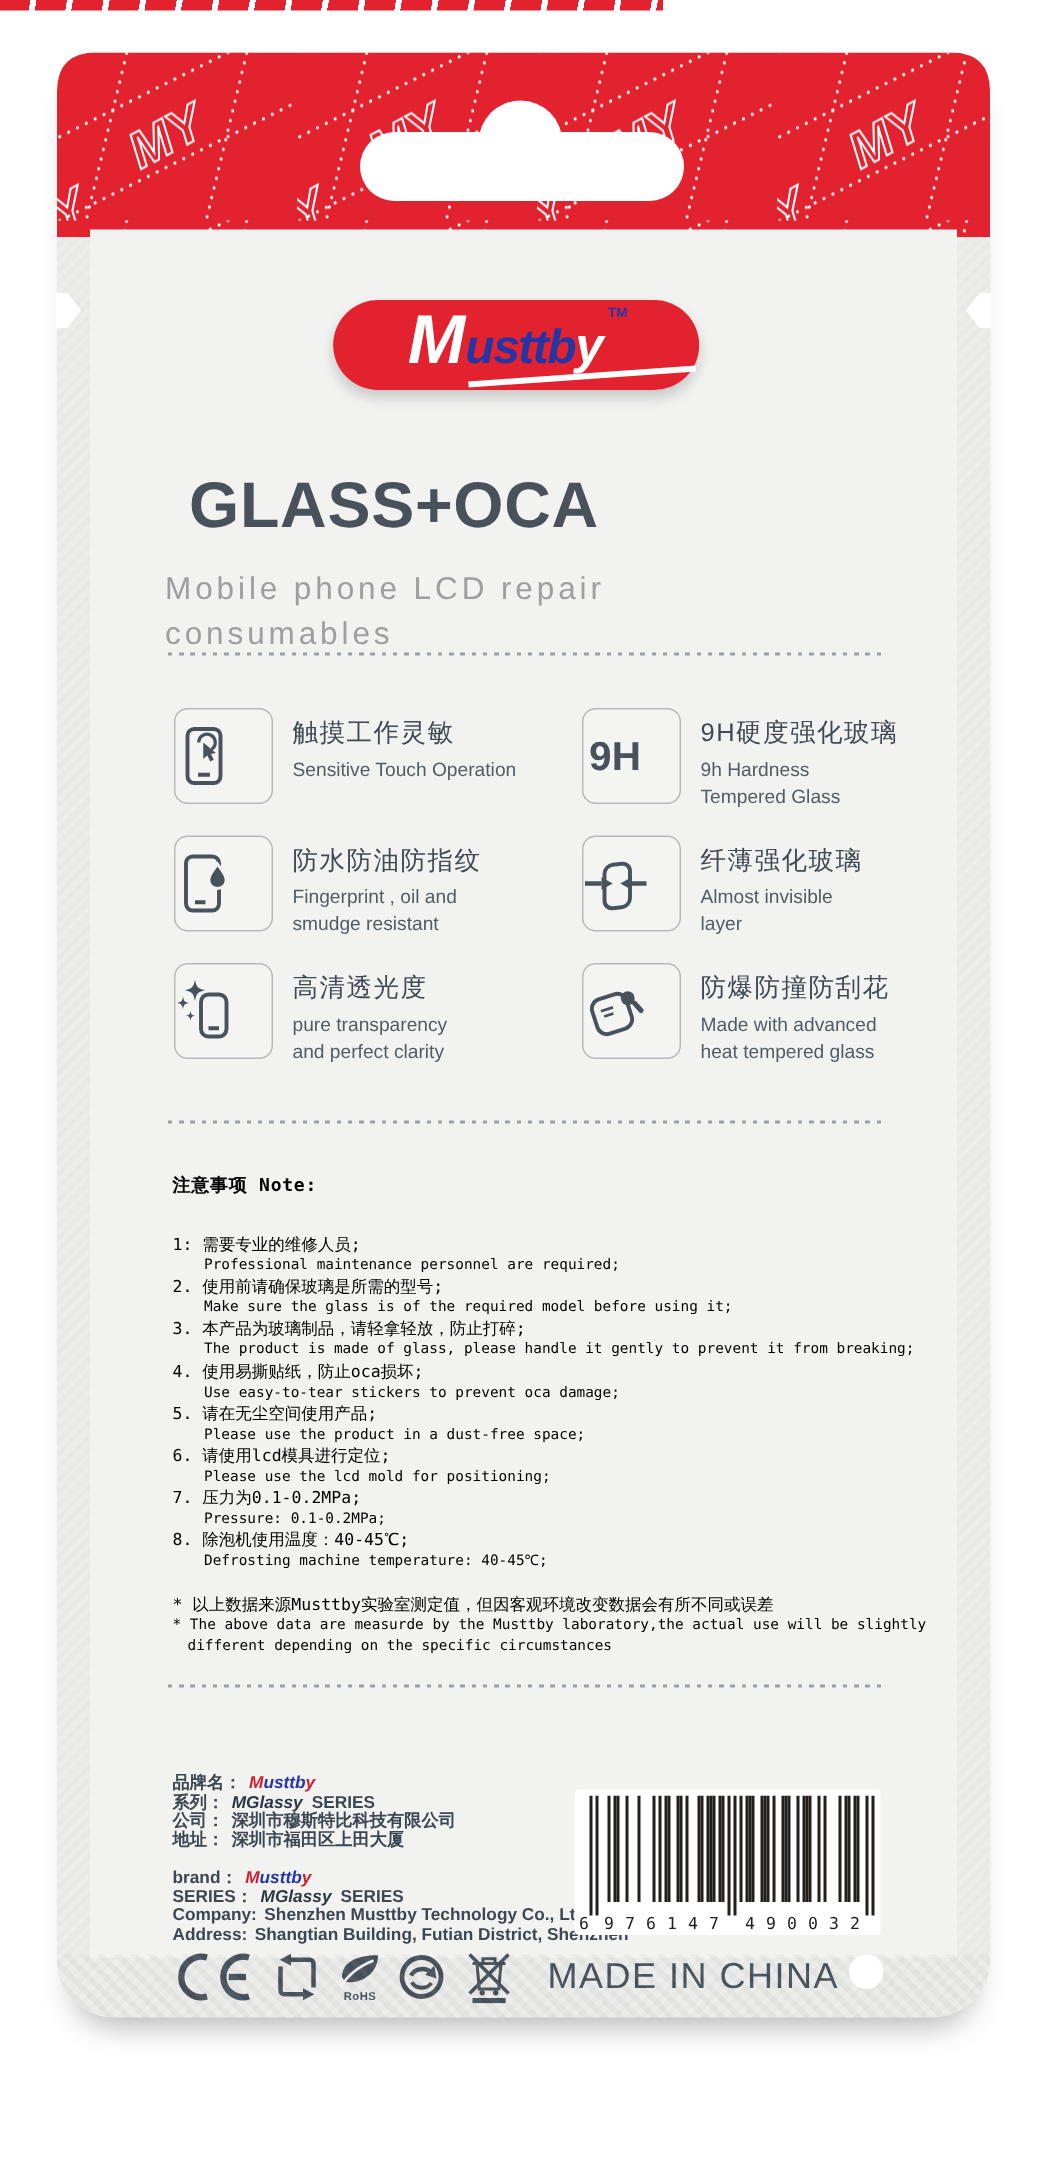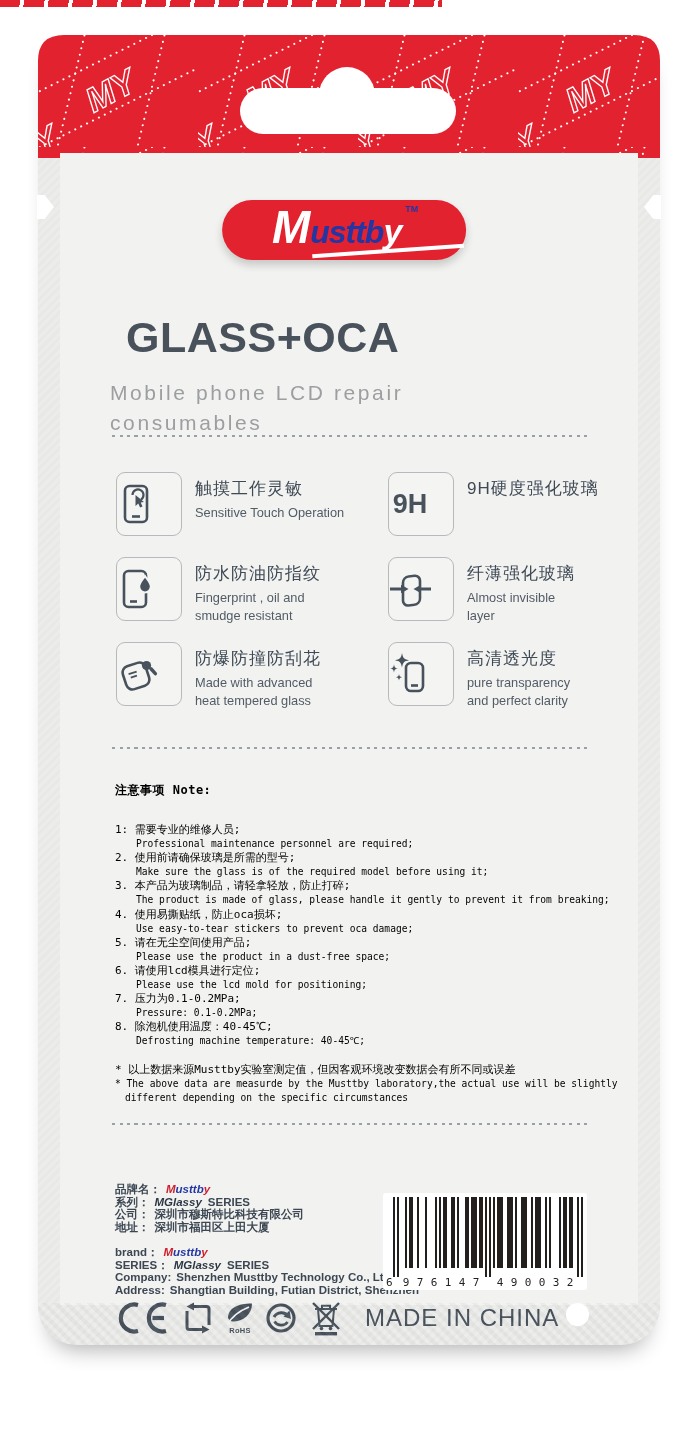--- a/index.html
+++ b/index.html
@@ -149,20 +149,24 @@
     </div>
 
     <div class="feature">
       <div class="fi-box">
         <svg width="42" height="40" viewBox="0 0 42 40">
           <text x="21" y="29" text-anchor="middle" font-size="27" font-weight="bold" font-family="Liberation Sans, sans-serif" fill="#47525c">9H</text>
         </svg>
       </div>
       <div class="f-text">
         <div class="f-zh">9H硬度强化玻璃</div>
+        <div class="f-en">
+          <div>9h Hardness</div>
+            <div>Tempered Glass</div>
+        </div>
       </div>
     </div>
 
     <div class="feature">
       <div class="fi-box">
         <svg width="40" height="42" viewBox="0 0 40 42">
           <rect x="7" y="3" width="22" height="36" rx="4.5" fill="none" stroke="#47525c" stroke-width="2.6"></rect>
           <line x1="13" y1="33.5" x2="20" y2="33.5" stroke="#47525c" stroke-width="2.6"></line>
           <path d="M28 8 c3.2 4.8 5.8 7.2 5.8 10.6 a5.8 5.8 0 0 1 -11.6 0 c0 -3.4 2.6 -5.8 5.8 -10.6 z" fill="#47525c" stroke="#f4f4f3" stroke-width="2"></path>
         </svg>
@@ -184,20 +188,39 @@
           <path d="M12 16.8 L19.5 21 L12 25.2 Z" fill="#47525c"></path>
           <line x1="42" y1="21" x2="32" y2="21" stroke="#47525c" stroke-width="3"></line>
           <path d="M32 16.8 L24.5 21 L32 25.2 Z" fill="#47525c"></path>
         </svg>
       </div>
       <div class="f-text">
         <div class="f-zh">纤薄强化玻璃</div>
         <div class="f-en">
           <div>Almost invisible</div>
             <div>layer</div>
+        </div>
+      </div>
+    </div>
+
+    <div class="feature">
+      <div class="fi-box">
+        <svg width="40" height="44" viewBox="0 0 40 44">
+          <rect x="17" y="11" width="17" height="28" rx="5" fill="none" stroke="#47525c" stroke-width="2.6"></rect>
+          <line x1="22" y1="33.5" x2="29" y2="33.5" stroke="#47525c" stroke-width="2.6"></line>
+          <path d="M13 1 C14 6.2 15 7.2 20 8.2 C15 9.2 14 10.2 13 15.4 C12 10.2 11 9.2 6 8.2 C11 7.2 12 6.2 13 1 Z" fill="#47525c"></path>
+          <path d="M5 12.5 C5.6 15.6 6 16 9 16.6 C6 17.2 5.6 17.6 5 20.7 C4.4 17.6 4 17.2 1 16.6 C4 16 4.4 15.6 5 12.5 Z" fill="#47525c"></path>
+          <path d="M10 22 C10.5 24.4 10.8 24.7 13.2 25.2 C10.8 25.7 10.5 26 10 28.4 C9.5 26 9.2 25.7 6.8 25.2 C9.2 24.7 9.5 24.4 10 22 Z" fill="#47525c"></path>
+        </svg>
+      </div>
+      <div class="f-text">
+        <div class="f-zh">高清透光度</div>
+        <div class="f-en">
+          <div>pure transparency</div>
+            <div>and perfect clarity</div>
         </div>
       </div>
     </div>
 
     <div class="feature">
       <div class="fi-box">
         <svg width="42" height="44" viewBox="0 0 42 44">
           <g transform="rotate(-18 19 24)">
             <rect x="7" y="12" width="24" height="24" rx="6.5" fill="none" stroke="#47525c" stroke-width="2.6"></rect>
             <line x1="12.5" y1="20" x2="21" y2="20" stroke="#47525c" stroke-width="1.8"></line>
@@ -205,39 +228,20 @@
           </g>
           <circle cx="29.5" cy="13.5" r="4.6" fill="#47525c"></circle>
           <rect x="31.5" y="15.5" width="3.4" height="10" rx="1.7" fill="#47525c" transform="rotate(-42 33 16)"></rect>
         </svg>
       </div>
       <div class="f-text">
         <div class="f-zh">防爆防撞防刮花</div>
         <div class="f-en">
           <div>Made with advanced</div>
             <div>heat tempered glass</div>
-        </div>
-      </div>
-    </div>
-
-    <div class="feature">
-      <div class="fi-box">
-        <svg width="40" height="44" viewBox="0 0 40 44">
-          <rect x="17" y="11" width="17" height="28" rx="5" fill="none" stroke="#47525c" stroke-width="2.6"></rect>
-          <line x1="22" y1="33.5" x2="29" y2="33.5" stroke="#47525c" stroke-width="2.6"></line>
-          <path d="M13 1 C14 6.2 15 7.2 20 8.2 C15 9.2 14 10.2 13 15.4 C12 10.2 11 9.2 6 8.2 C11 7.2 12 6.2 13 1 Z" fill="#47525c"></path>
-          <path d="M5 12.5 C5.6 15.6 6 16 9 16.6 C6 17.2 5.6 17.6 5 20.7 C4.4 17.6 4 17.2 1 16.6 C4 16 4.4 15.6 5 12.5 Z" fill="#47525c"></path>
-          <path d="M10 22 C10.5 24.4 10.8 24.7 13.2 25.2 C10.8 25.7 10.5 26 10 28.4 C9.5 26 9.2 25.7 6.8 25.2 C9.2 24.7 9.5 24.4 10 22 Z" fill="#47525c"></path>
-        </svg>
-      </div>
-      <div class="f-text">
-        <div class="f-zh">高清透光度</div>
-        <div class="f-en">
-          <div>pure transparency</div>
-            <div>and perfect clarity</div>
         </div>
       </div>
     </div>
   </div>
 
   <div class="divider" style="top:712px"></div>
 
   <div class="notes">
     <div class="note-heading">注意事项 Note:</div>
     <div>

